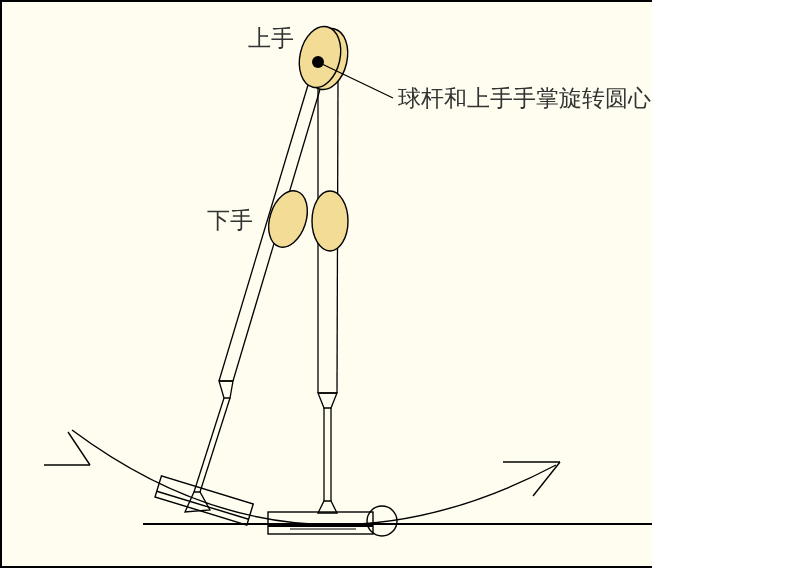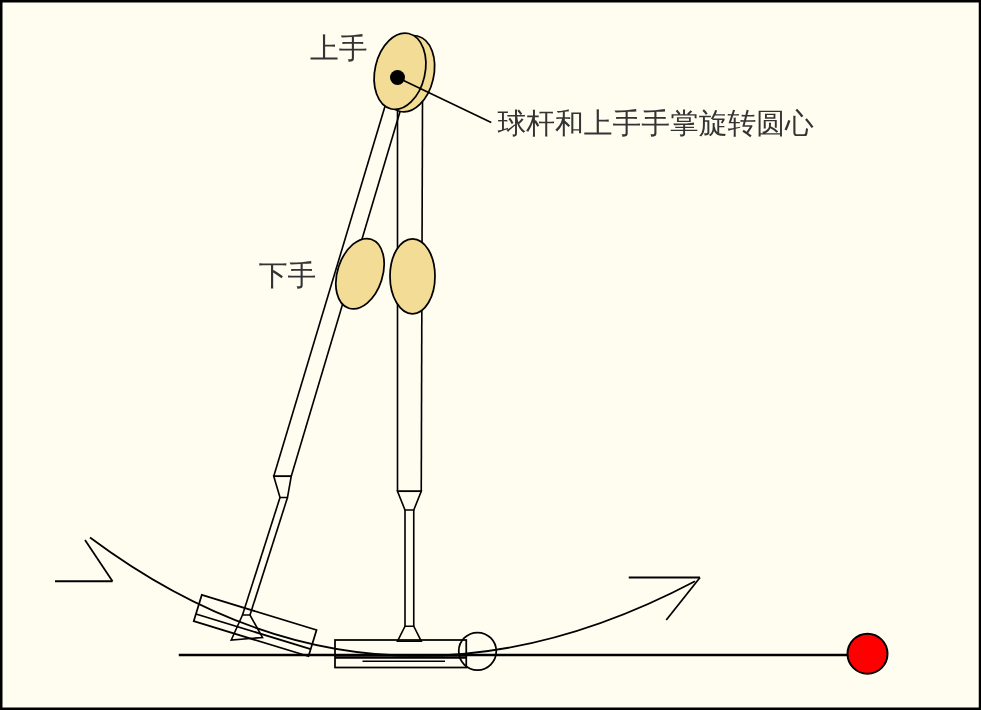--- a/index.html
+++ b/index.html
@@ -3,21 +3,21 @@
 <meta charset="utf-8">
 <style>
   html, body {
     margin: 0;
     padding: 0;
     background: #ffffff;
     font-family: "Liberation Sans", sans-serif;
   }
   #stage {
     position: relative;
-    width: 785px;
+    width: 652px;
     height: 568px;
     overflow: hidden;
     background: #FFFDF0;
   }
   #figure {
     position: absolute;
     left: 0;
     top: 0;
     width: 785px;
     height: 568px;

